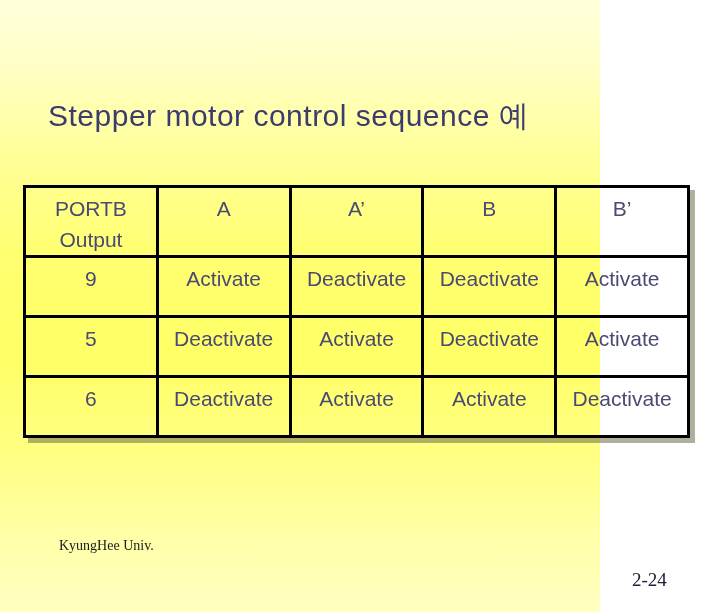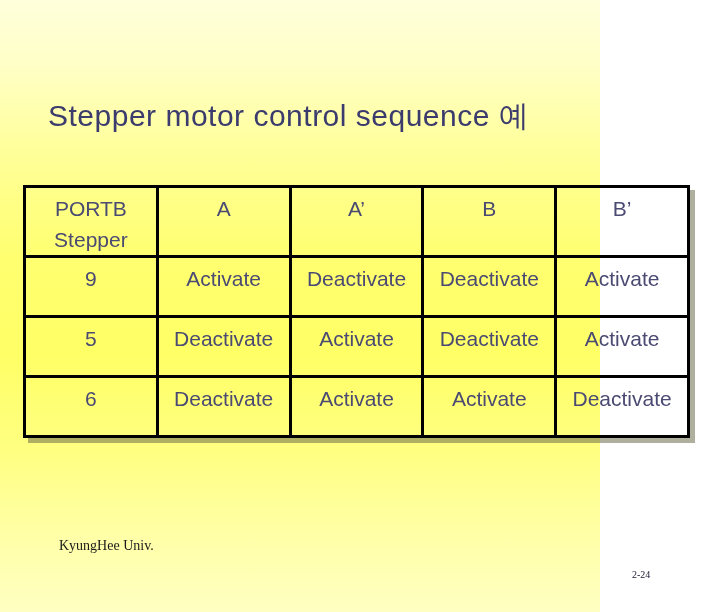--- a/index.html
+++ b/index.html
@@ -68,38 +68,38 @@
     font-family: "Liberation Serif", serif;
     font-size: 14px;
     color: #1b1b1b;
     white-space: nowrap;
   }
   .page-number {
     position: absolute;
     left: 632px;
     top: 569px;
     font-family: "Liberation Serif", serif;
-    font-size: 10px;
+    font-size: 19px;
     color: #20203a;
     white-space: nowrap;
   }
 </style>
 </head>
 <body>
 
 <div class="slide">
 
   <h1 class="title">Stepper motor control sequence 예</h1>
 
   <table class="seq-table">
     <thead>
       <tr>
         <th>
           <span class="hline">PORTB</span>
-          <span class="hline">Stepper</span>
+          <span class="hline">Output</span>
         </th>
         <th>A</th>
         <th>A’</th>
         <th>B</th>
         <th>B’</th>
       </tr>
     </thead>
     <tbody>
       <tr>
         <td>9</td>

